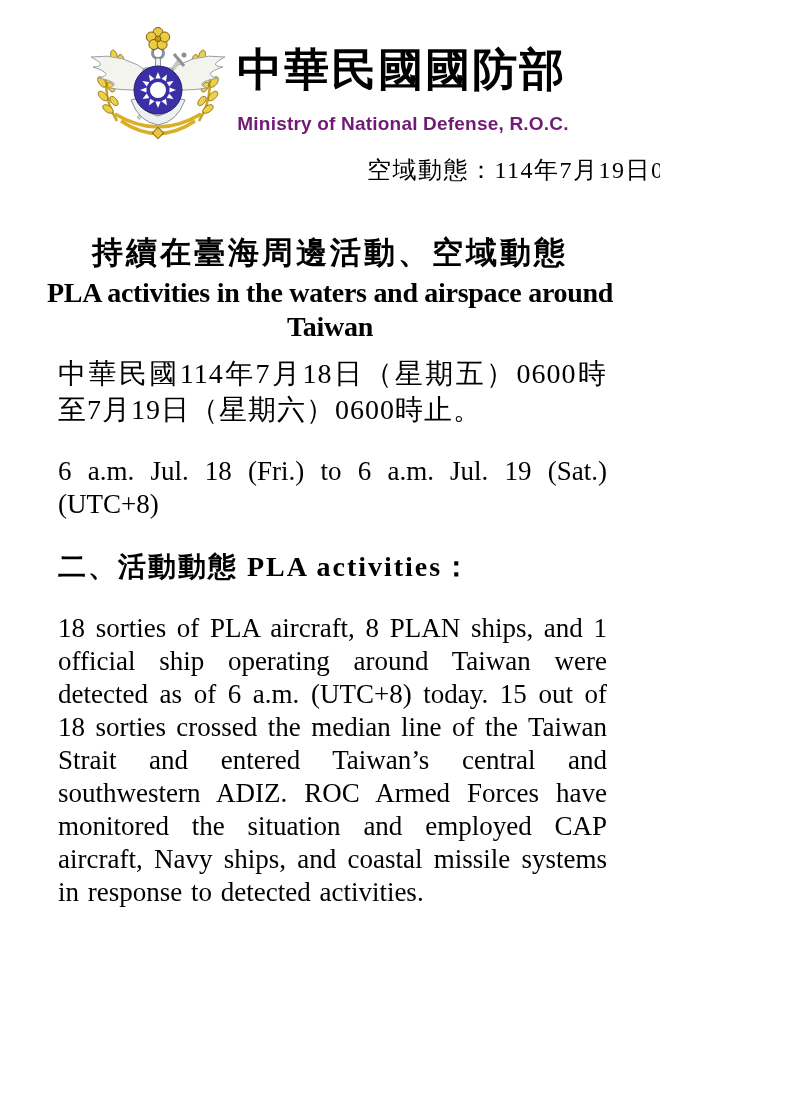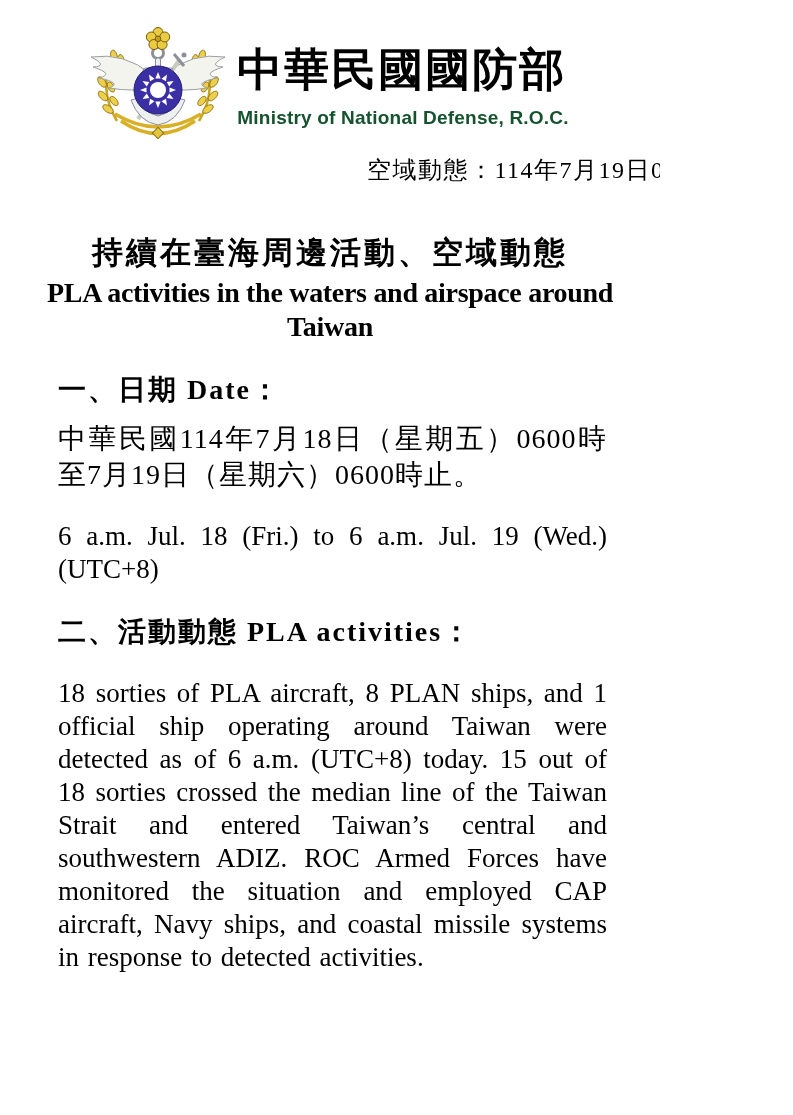--- a/index.html
+++ b/index.html
@@ -25,23 +25,23 @@
     font-size:45px;
     font-weight:bold;
     letter-spacing:2px;
     line-height:1.1;
     white-space:nowrap;
   }
   .org-en{
     font-family:"Liberation Sans", sans-serif;
     font-size:19px;
     font-weight:bold;
-    color:#14532d;
+    color:#701a75;
     letter-spacing:0.2px;
-    margin-top:11px;
+    margin-top:17px;
     white-space:nowrap;
   }
   
   .release{margin:6px 0 0 367px;}
   .release-zh{
     font-size:24px;
     letter-spacing:1.5px;
     line-height:1.4;
     white-space:nowrap;
   }
@@ -187,21 +187,20 @@
     <div class="release-zh">空域動態：114年7月19日0900時</div>
   </div>
 
   <div class="title-block">
     <div class="title-zh">持續在臺海周邊活動、空域動態</div>
     <div class="title-en">PLA activities in the waters and airspace around Taiwan</div>
   </div>
 
   <div class="content">
 
-    <div class="sec-heading">一、日期 Date：</div>
     <p class="body-zh">中華民國114年7月18日（星期五）0600時至7月19日（星期六）0600時止。</p>
-    <p class="body-en">6 a.m. Jul. 18 (Fri.) to 6 a.m. Jul. 19 (Wed.) (UTC+8)</p>
+    <p class="body-en">6 a.m. Jul. 18 (Fri.) to 6 a.m. Jul. 19 (Sat.) (UTC+8)</p>
 
     <div class="sec-heading">二、活動動態 PLA activities：</div>
     <p class="body-en">18 sorties of PLA aircraft, 8 PLAN ships, and 1 official ship operating around Taiwan were detected as of 6 a.m. (UTC+8) today. 15 out of 18 sorties crossed the median line of the Taiwan Strait and entered Taiwan’s central and southwestern ADIZ. ROC Armed Forces have monitored the situation and employed CAP aircraft, Navy ships, and coastal missile systems in response to detected activities.</p>
 
   </div>
 </div>
 
 </body></html>

